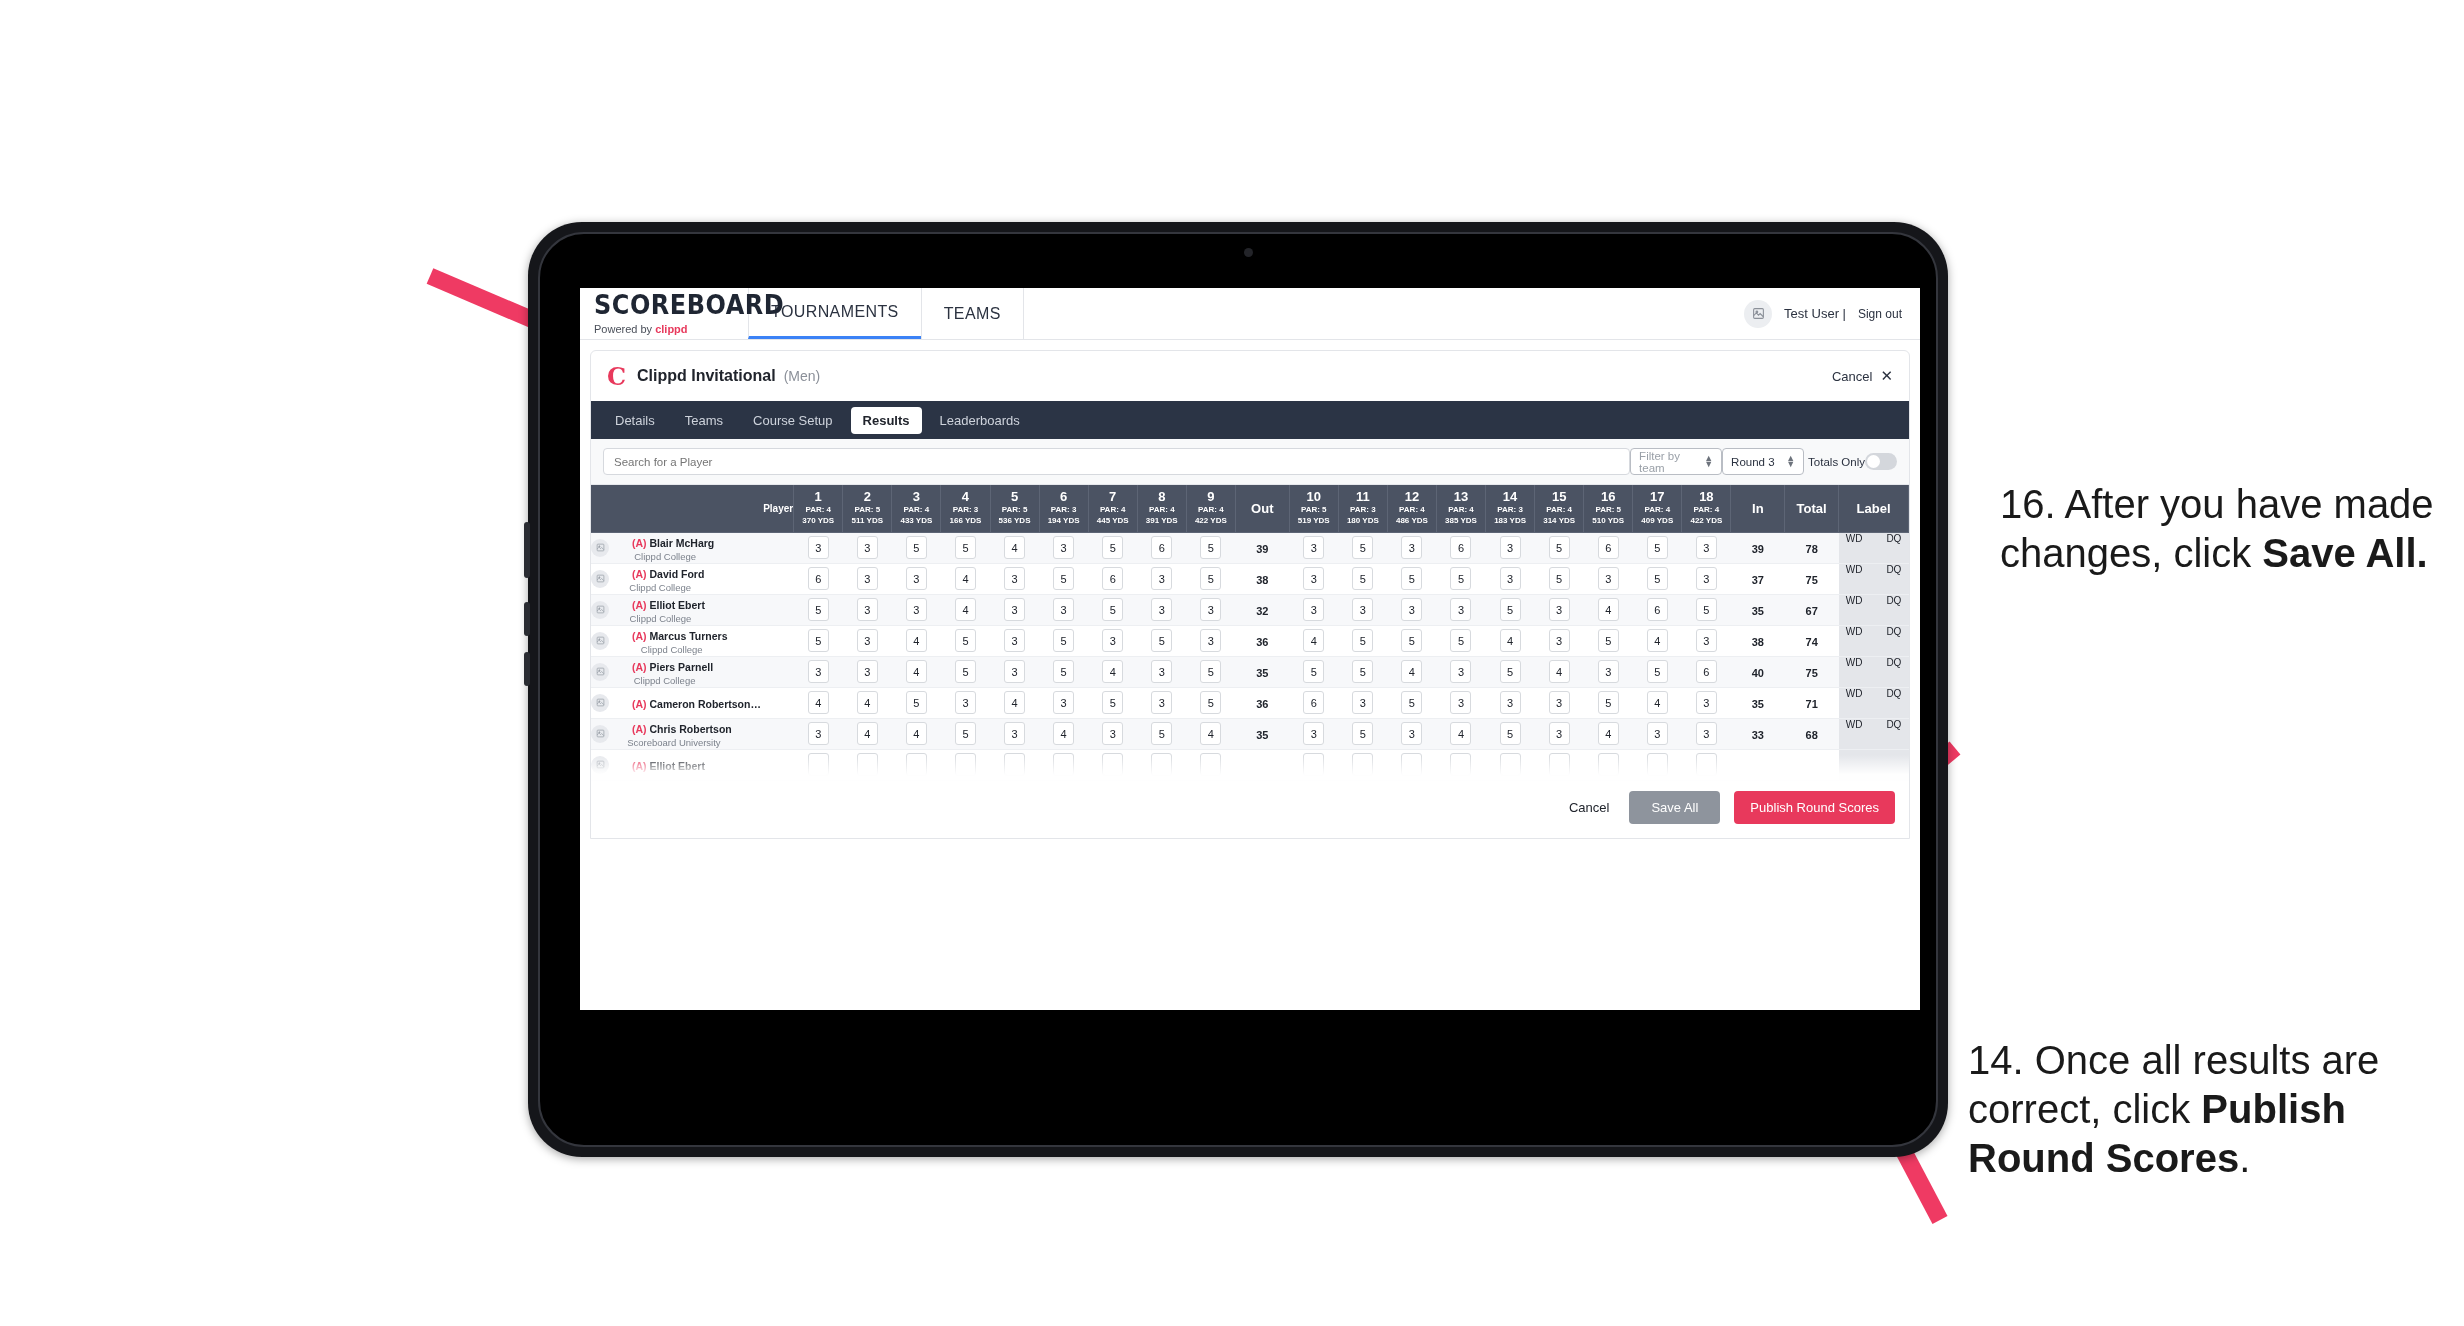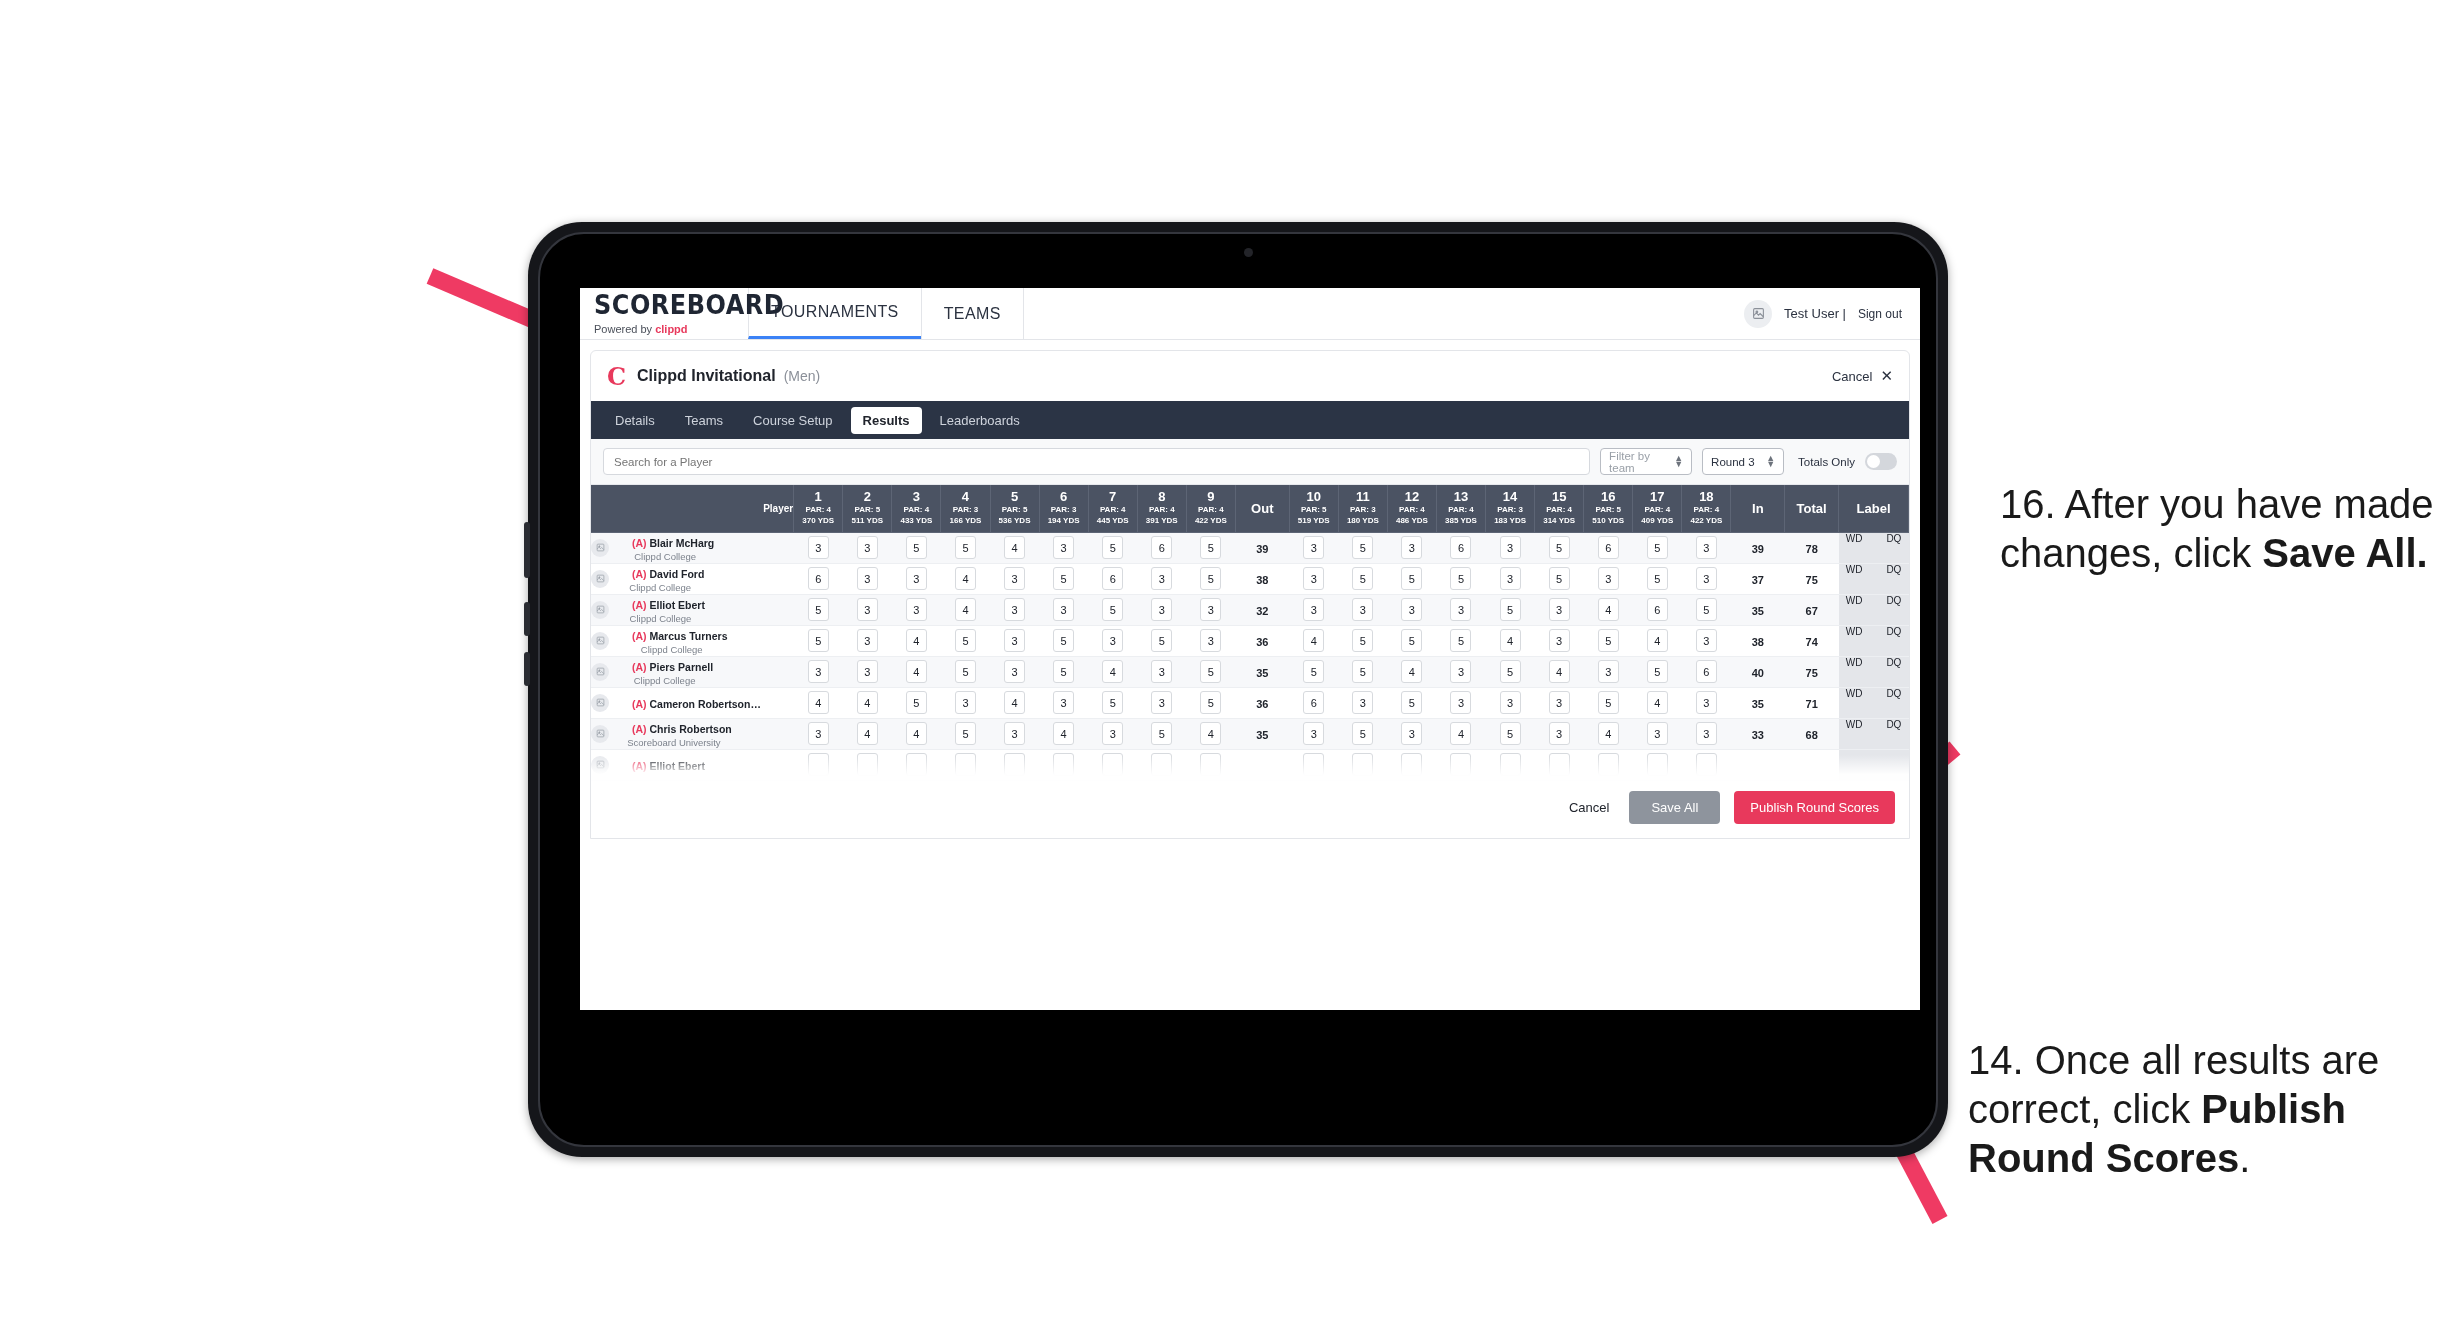--- a/index.html
+++ b/index.html
@@ -97,21 +97,21 @@
   .x-glyph { font-size: 15px; color:#2b3240; }
 
   
   .subtabs {
     background:#2b3445; height: 38px; display:flex; align-items:center; gap: 6px; padding: 0 12px;
   }
   .subtab { font-size: 13px; color:#ced3dc; padding: 6px 12px; border-radius: 4px; cursor:pointer; }
   .subtab.active { background:#fff; color:#20242c; font-weight: bold; }
 
   
-  .filterbar { background:#f8f9fa; padding: 9px 12px; display:flex; align-items:center; gap: 10px; border-bottom: 1px solid #e6e8ec; }
+  .filterbar { background:#f8f9fa; padding: 9px 12px; display:flex; align-items:center; gap: 0; border-bottom: 1px solid #e6e8ec; }
   .search-input {
     flex: 1; height: 27px; border:1px solid #d6d9de; border-radius:4px; background:#fff;
     font-size: 11.5px; color:#8b9099; padding: 0 10px; font-family:"Liberation Sans", sans-serif;
   }
   .sel {
     height: 27px; border:1px solid #b9bdc4; border-radius:4px; background:#fff;
     font-size: 11.5px; color:#2b3240; padding: 0 8px; display:flex; align-items:center; gap: 8px; cursor:pointer;
   }
   .sel.placeholder { color:#9aa0a8; width: 92px; }
   .sel.round { width: 82px; }

